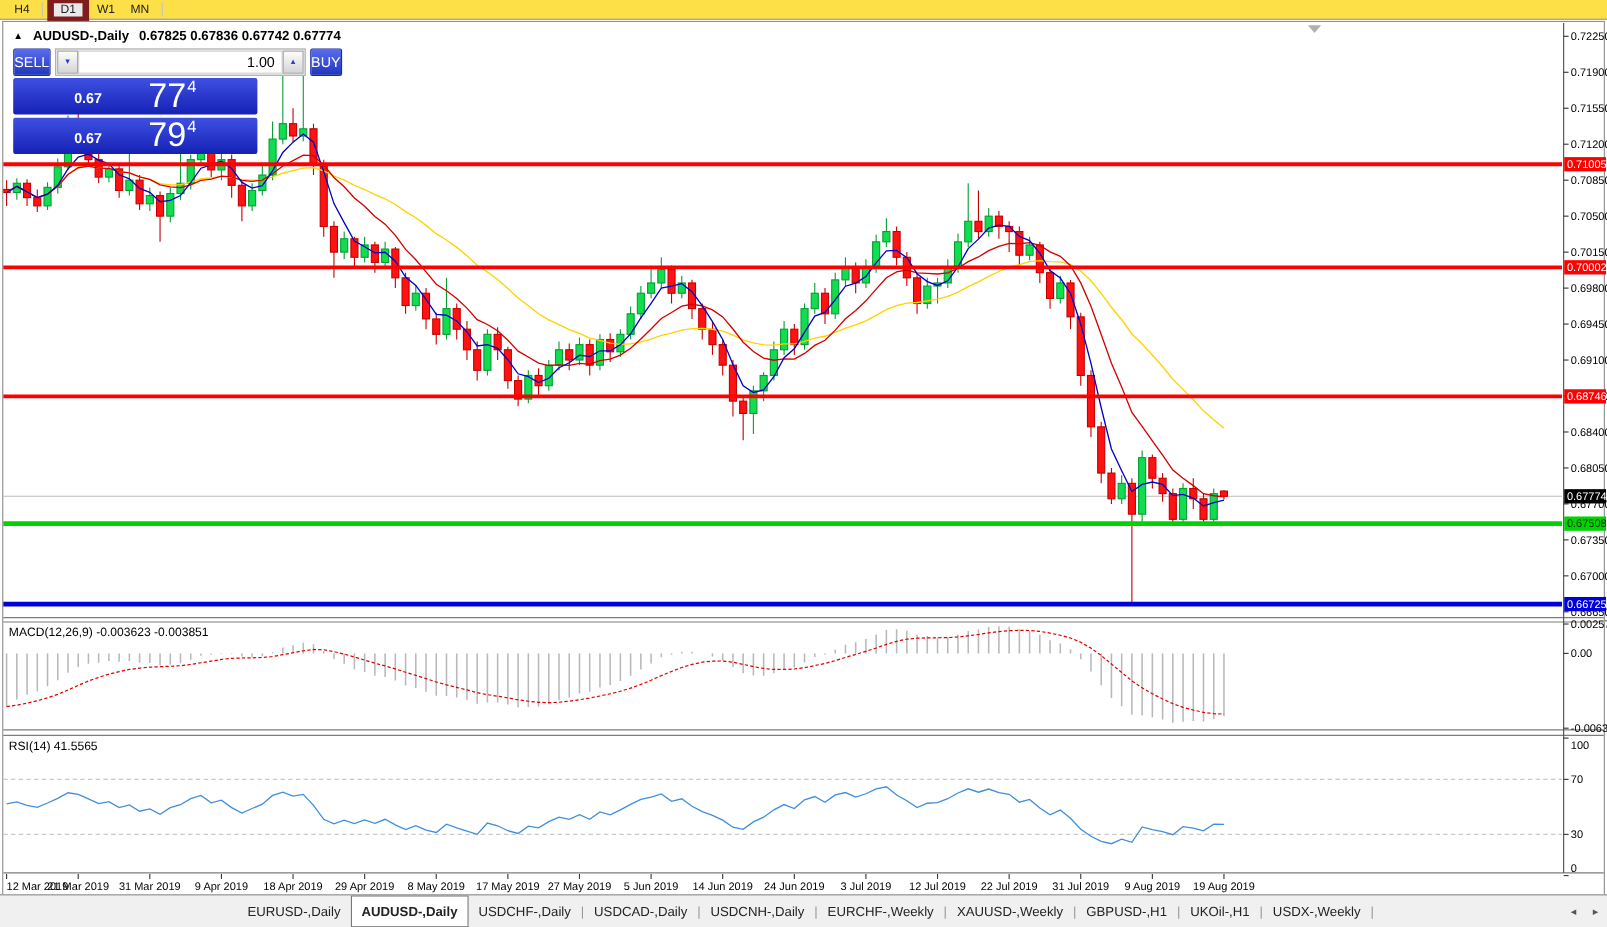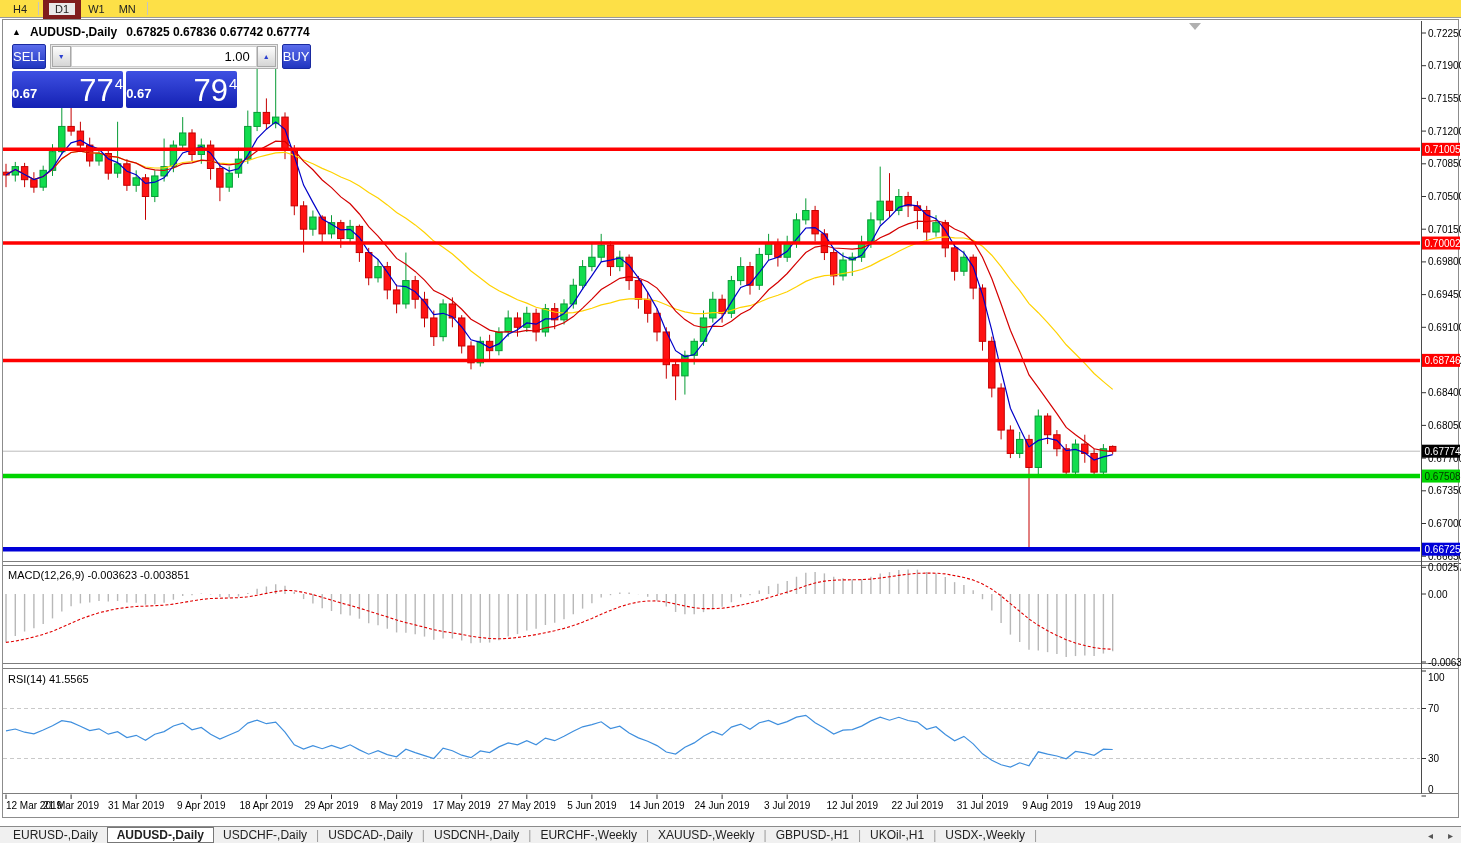--- a/index.html
+++ b/index.html
@@ -23,32 +23,32 @@
   .tp-row1{display:flex;height:25px;align-items:stretch;}
   .btn-sell,.btn-buy{width:46px;background:linear-gradient(#5a6ceb,#2136c0);color:#fff;
       font-size:13px;display:flex;align-items:center;justify-content:center;
       border:1px solid #1a2aa0;border-radius:2px;}
   .tp-spin{flex:1;display:flex;background:#e9e9e9;border:1px solid #b0b0b0;margin:0 4px;
       align-items:stretch;padding:1px;}
   .spin-btn{width:17px;background:linear-gradient(#fdfdfd,#d5d5d5);border:1px solid #a8a8a8;
       color:#2b3fd0;font-size:7px;display:flex;align-items:center;justify-content:center;}
   .vol-input{flex:1;border:1px solid #cfcfcf;text-align:right;font-size:13px;padding-right:6px;
       background:#fff;font-family:"Liberation Sans",sans-serif;min-width:0;}
-  .tp-row2{display:flex;margin-top:2px;height:37px;gap:3px;}
+  .tp-row2{display:flex;margin-top:2px;height:37px;gap:3px;flex-direction:column;}
   .price-box{flex:1;background:linear-gradient(#3e50e2,#1421b4);color:#fff;display:flex;
       align-items:flex-end;justify-content:center;padding-bottom:3px;border-radius:2px;}
   .pb-small{font-size:13px;font-weight:bold;margin:0 3px 4px 0;}
   .pb-big{font-size:31px;line-height:29px;margin-left:39px;}
   .pb-sup{font-size:15px;margin:0 0 13px 1px;}
   
   .ind-label{position:absolute;left:8px;font-size:11px;color:#000;z-index:3;}
   
-  .tabbar{position:absolute;left:0;right:0;bottom:0;height:17px;background:#f0f0f0;
+  .tabbar{position:absolute;left:0;right:0;bottom:0;height:30px;background:#f0f0f0;
           border-top:1px solid #8a8a8a;display:flex;align-items:center;font-size:12px;
-          color:#222;padding-left:4px;box-sizing:border-box;}
+          color:#222;padding-left:4px;box-sizing:border-box;justify-content:center;}
   .tab{padding:0 9px;height:100%;display:flex;align-items:center;white-space:nowrap;}
   .tab.active{background:#fff;border:1px solid #777;font-weight:bold;box-sizing:border-box;}
   .tab-sep{color:#999;}
   .tab-arrows{position:absolute;right:8px;top:0;height:100%;display:flex;gap:15px;color:#555;
       font-size:10px;align-items:center;}
 </style>
 </head>
 <body>
 
 <div class="screen">

